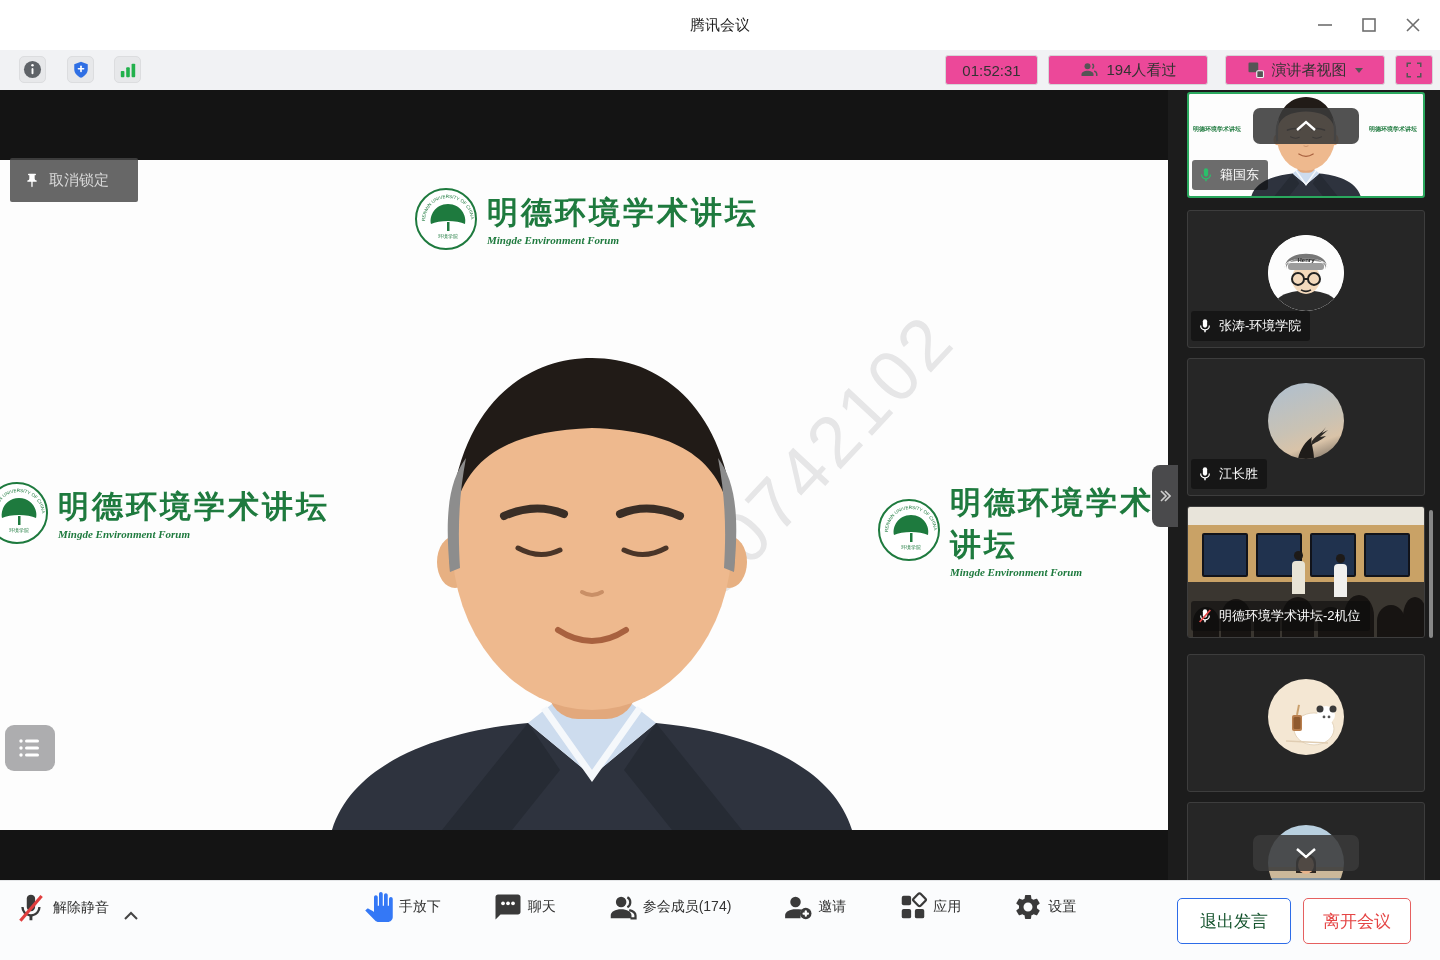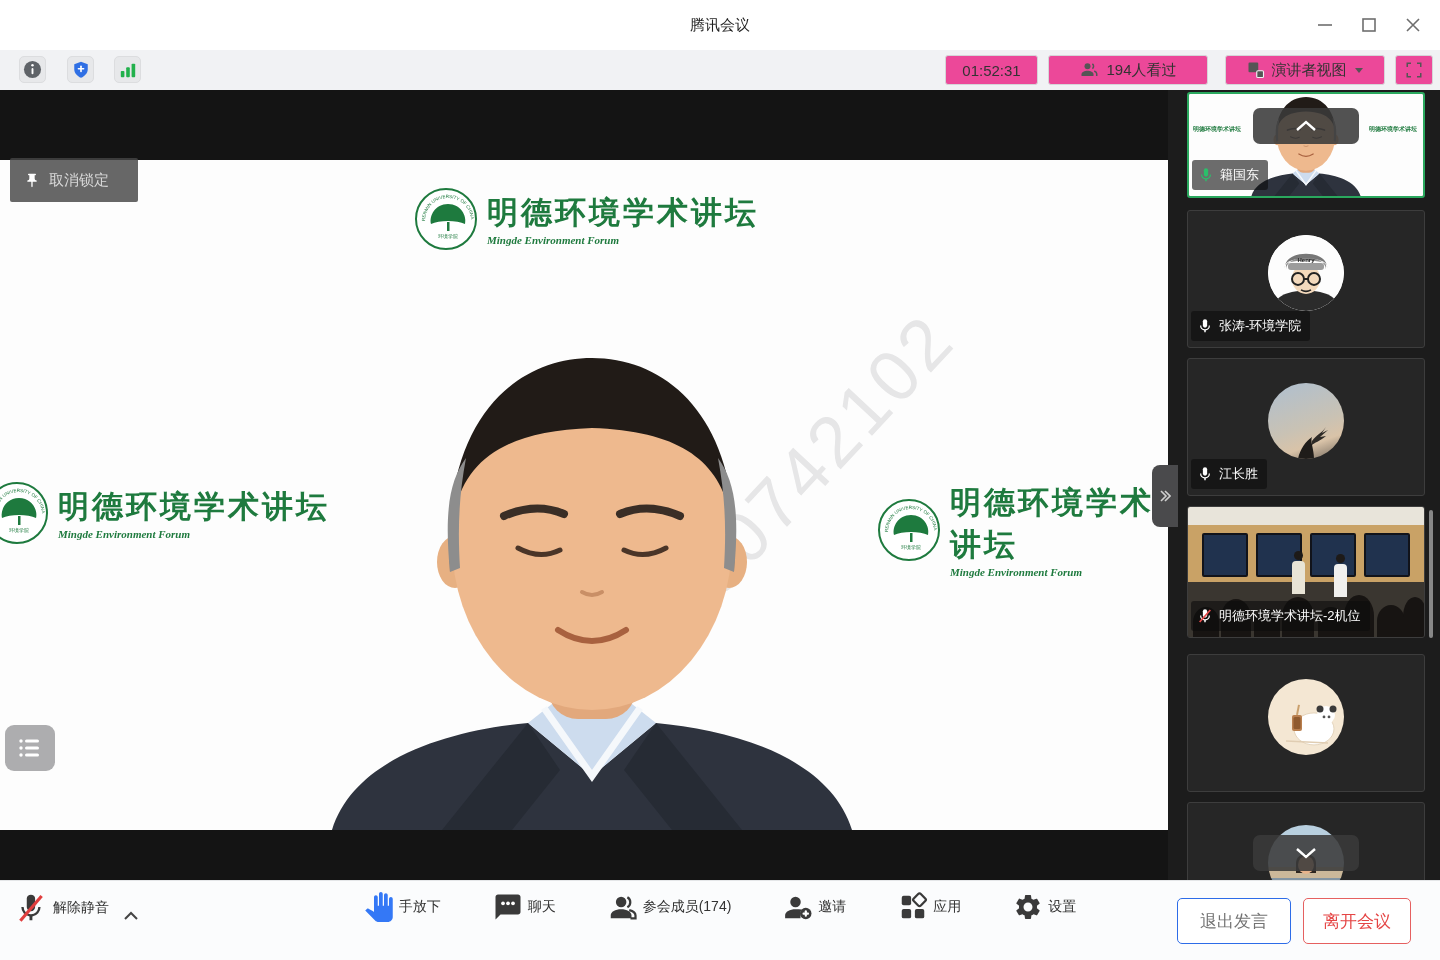--- a/index.html
+++ b/index.html
@@ -89,21 +89,21 @@
   .bottombar { position:absolute; left:0; top:880px; width:1440px; height:80px; background:#fbfcfd;
     border-top:1px solid #e4e6e8; }
   .tool-item { display:flex; flex-direction:row; align-items:center; gap:5px; cursor:pointer; }
   .tool-item .lbl { font-size:14px; color:#333; white-space:nowrap; }
   .center-tools { position:absolute; left:0; right:0; top:10px; display:flex; justify-content:center;
     align-items:flex-start; gap:52px; }
   .mute-area { position:absolute; left:14px; top:10px; display:flex; align-items:flex-start; }
   .chev-btn { margin:16px 0 0 14px; cursor:pointer; }
   .btn-outline { position:absolute; top:17px; height:46px; border-radius:5px; background:#fff;
     font-size:17px; display:flex; align-items:center; justify-content:center; cursor:pointer; }
-  .btn-blue { right:149px; width:114px; border:1px solid #2d6ce8; color:#737373; }
+  .btn-blue { right:149px; width:114px; border:1px solid #2d6ce8; color:#14532d; }
   .btn-red { right:29px; width:108px; border:1px solid #e56060; color:#e54545; }
 </style>
 </head>
 <body>
 
 <svg width="0" height="0" style="position:absolute">
   <defs>
     <g id="personG">
       <path d="M40 500 C62 428 158 400 236 393 L300 446 L364 393 C442 400 538 428 560 500 Z" fill="#2e333e"></path>
       <path d="M236 393 L300 446 L364 393 L340 374 L260 374 Z" fill="#cddcee"></path>

